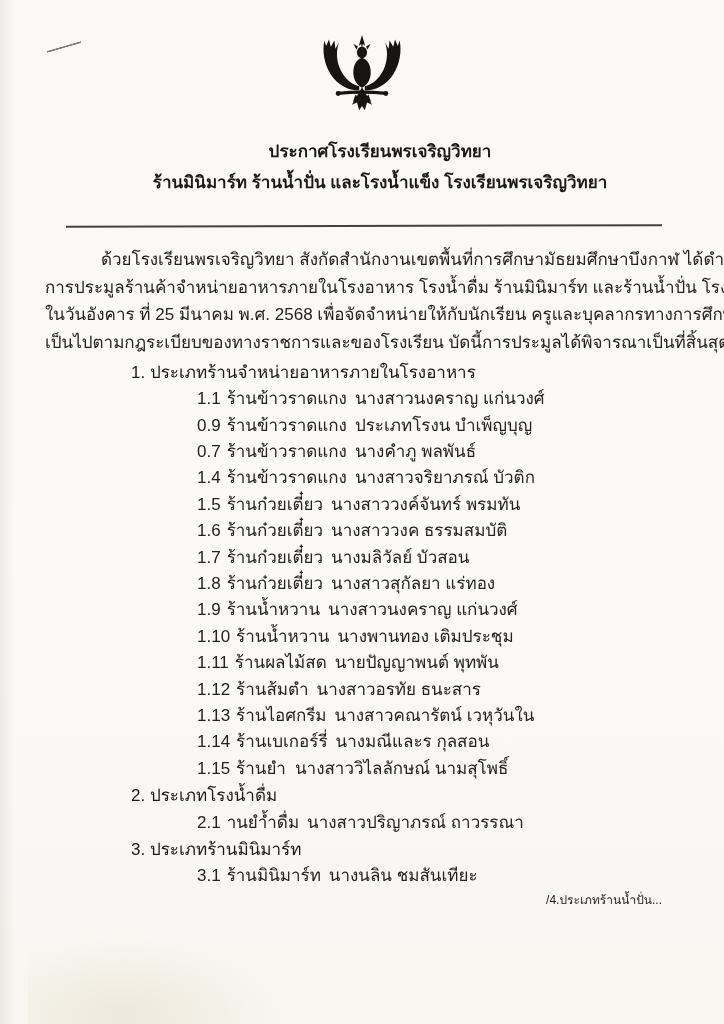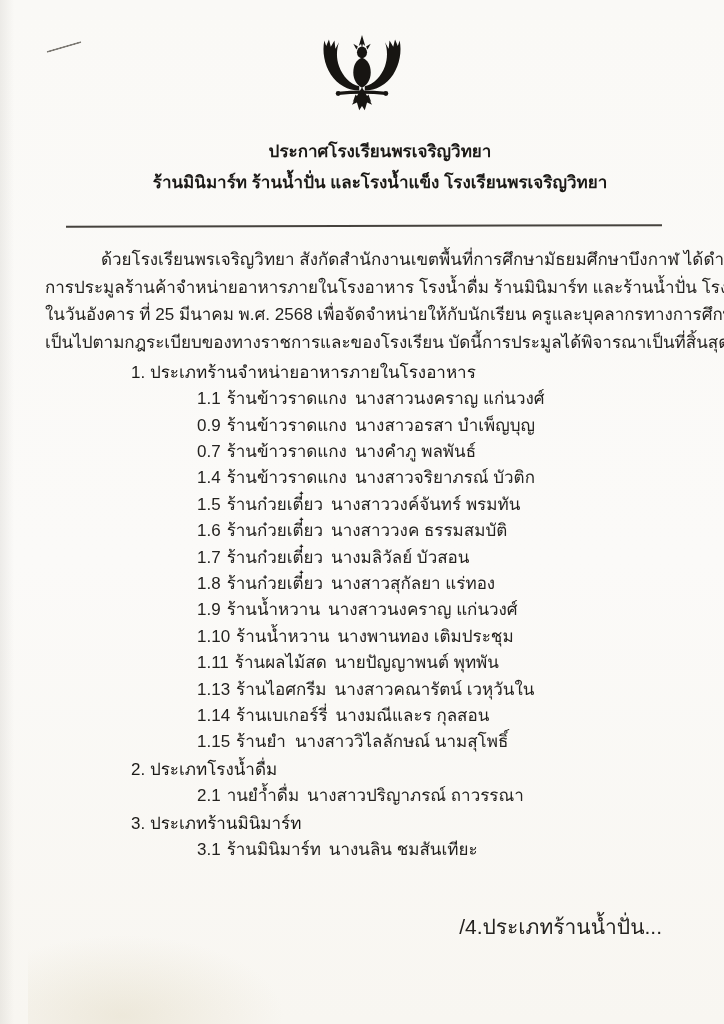--- a/index.html
+++ b/index.html
@@ -51,22 +51,22 @@
   .para-indent{padding-left:56px;}
   .sections{margin-top:3px;}
   .sec-heading{
     font-weight:normal;color:#1b1916;line-height:27.2px;
     margin-left:86px;white-space:nowrap;
   }
   .item{line-height:26.4px;margin-left:108px;white-space:nowrap;}
   .item .label{display:inline-block;min-width:90px;margin-right:8px;margin-left:44px;}
   .item .no{margin-right:6px;}
   .continuation{
-    position:absolute;top:910px;right:62px;
-    font-size:21px;color:#24221f;white-space:nowrap;text-align:center;
+    position:absolute;top:890px;right:62px;
+    font-size:12px;color:#24221f;white-space:nowrap;text-align:center;
   }
 </style>
 </head>
 <body>
 
 <div class="page">
 
   <div class="smudge"></div>
   <div class="pen-mark"></div>
 
@@ -109,21 +109,21 @@
     <div class="para-line">เป็นไปตามกฎระเบียบของทางราชการและของโรงเรียน  บัดนี้การประมูลได้พิจารณาเป็นที่สิ้นสุดแล้ว ผลปรากฏดังนี้</div>
 
     <div class="sections">
 
       <div class="sec-heading">1. ประเภทร้านจำหน่ายอาหารภายในโรงอาหาร</div>
 
       <div class="item">
         <span class="label"><span class="no">1.1</span><span class="shop">ร้านข้าวราดแกง</span></span><span class="name">นางสาวนงคราญ แก่นวงศ์</span>
       </div>
       <div class="item">
-        <span class="label"><span class="no">0.9</span><span class="shop">ร้านข้าวราดแกง</span></span><span class="name">นางสาวอรสา บำเพ็ญบุญ</span>
+        <span class="label"><span class="no">0.9</span><span class="shop">ร้านข้าวราดแกง</span></span><span class="name">ประเภทโรงน บำเพ็ญบุญ</span>
       </div>
       <div class="item">
         <span class="label"><span class="no">0.7</span><span class="shop">ร้านข้าวราดแกง</span></span><span class="name">นางคำภู พลพันธ์</span>
       </div>
       <div class="item">
         <span class="label"><span class="no">1.4</span><span class="shop">ร้านข้าวราดแกง</span></span><span class="name">นางสาวจริยาภรณ์ บัวติก</span>
       </div>
       <div class="item">
         <span class="label"><span class="no">1.5</span><span class="shop">ร้านก๋วยเตี๋ยว</span></span><span class="name">นางสาววงค์จันทร์ พรมทัน</span>
       </div>
@@ -139,20 +139,23 @@
       <div class="item">
         <span class="label"><span class="no">1.9</span><span class="shop">ร้านน้ำหวาน</span></span><span class="name">นางสาวนงคราญ แก่นวงศ์</span>
       </div>
       <div class="item">
         <span class="label"><span class="no">1.10</span><span class="shop">ร้านน้ำหวาน</span></span><span class="name">นางพานทอง เติมประชุม</span>
       </div>
       <div class="item">
         <span class="label"><span class="no">1.11</span><span class="shop">ร้านผลไม้สด</span></span><span class="name">นายปัญญาพนต์ พุทพัน</span>
       </div>
       <div class="item">
+        <span class="label"><span class="no">1.12</span><span class="shop">ร้านส้มตำ</span></span><span class="name">นางสาวอรทัย ธนะสาร</span>
+      </div>
+      <div class="item">
         <span class="label"><span class="no">1.13</span><span class="shop">ร้านไอศกรีม</span></span><span class="name">นางสาวคณารัตน์ เวหุวันใน</span>
       </div>
       <div class="item">
         <span class="label"><span class="no">1.14</span><span class="shop">ร้านเบเกอร์รี่</span></span><span class="name">นางมณีและร กุลสอน</span>
       </div>
       <div class="item">
         <span class="label"><span class="no">1.15</span><span class="shop">ร้านยำ</span></span><span class="name">นางสาววิไลลักษณ์ นามสุโพธิ์</span>
       </div>
 
       <div class="sec-heading">2. ประเภทโรงน้ำดื่ม</div>

